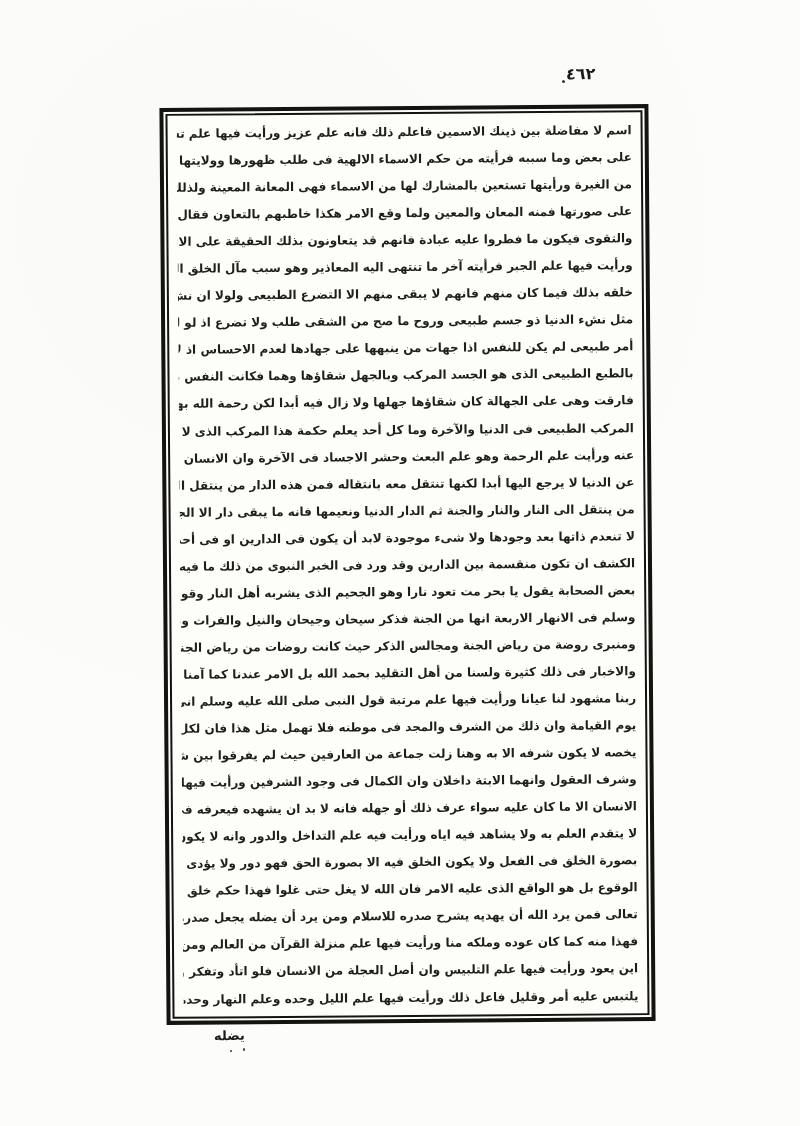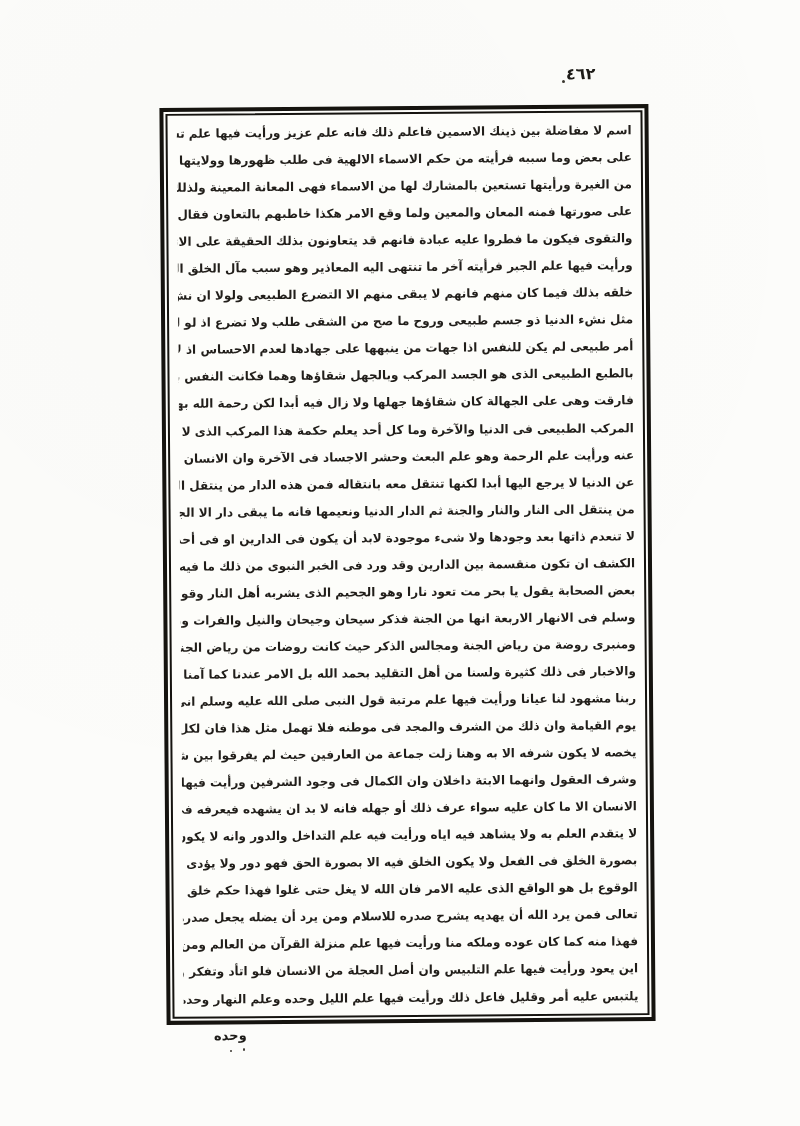--- a/index.html
+++ b/index.html
@@ -130,18 +130,18 @@
           <div class="line">بصورة الخلق فى الفعل ولا يكون الخلق فيه الا بصورة الحق فهو دور ولا يؤدى الى امتناع</div>
           <div class="line">الوقوع بل هو الواقع الذى عليه الامر فان الله لا يغل حتى غلوا فهذا حكم خلق فى حق وقال</div>
           <div class="line">تعالى فمن يرد الله أن يهديه يشرح صدره للاسلام ومن يرد أن يضله يجعل صدره ضيقا حرجا</div>
           <div class="line">فهذا منه كما كان عوده وملكه منا ورأيت فيها علم منزلة القرآن من العالم ومن جاء وعلا جاء والى</div>
           <div class="line">اين يعود ورأيت فيها علم التلبيس وان أصل العجلة من الانسان فلو اتأد وتفكر وتبصر لم</div>
           <div class="line">يلتبس عليه أمر وقليل فاعل ذلك ورأيت فيها علم الليل وحده وعلم النهار وحده والزمان</div>
         </div>
     </div>
   </div>
 
-  <div class="catchword">وحده</div>
+  <div class="catchword">يضله</div>
 
   <div class="speck s1"></div>
   <div class="speck s2"></div>
 
 </div>
 
 </body></html>

